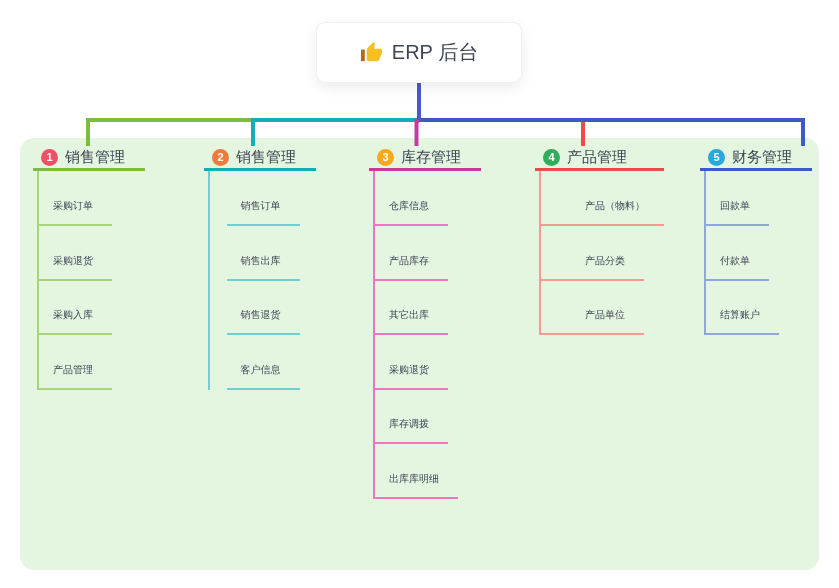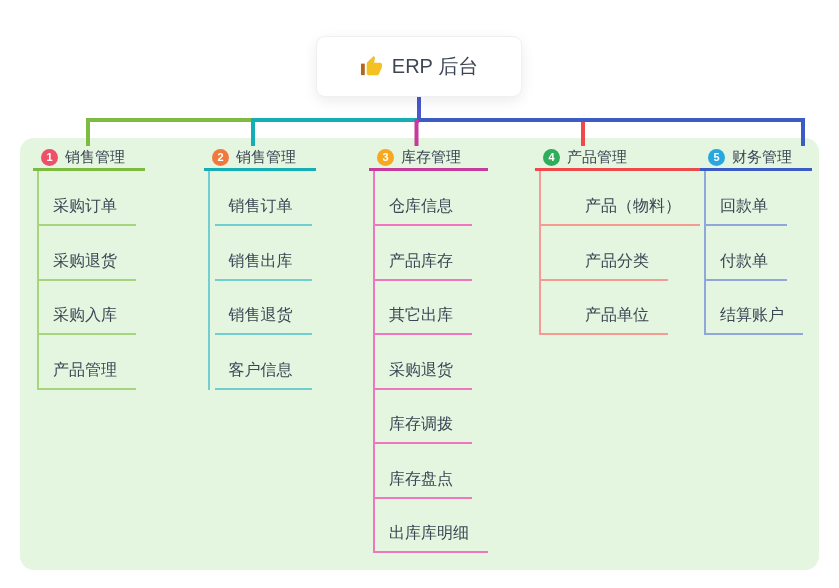--- a/index.html
+++ b/index.html
@@ -29,21 +29,21 @@
   .s1 { stroke: var(--b1); }
   .s2 { stroke: var(--b2); }
   .s3 { stroke: var(--b3); }
   .s4 { stroke: var(--b4); }
   .s5 { stroke: var(--b5); }
   .sroot { stroke: var(--root-line); }
 
   
   .root-card {
     position: absolute;
-    left: 316px; top: 36px;
+    left: 316px; top: 22px;
     width: 206px; height: 61px;
     background: #ffffff;
     border: 1px solid #f0f0f0;
     border-radius: 9px;
     box-shadow: 0 4px 14px rgba(0,0,0,0.08);
     display: flex; align-items: center; justify-content: center;
     gap: 9px;
     z-index: 2;
     font-size: 20px;
     color: var(--text);
@@ -100,21 +100,21 @@
   .c1 { border-left-color: var(--b1-child); }
   .c2 { border-left-color: var(--b2-child); align-items: center; }
   .c3 { border-left-color: var(--b3-child); }
   .c4 { border-left-color: var(--b4-child); }
   .c5 { border-left-color: var(--b5-child); }
 
   .item {
     margin-top: 25.5px;
     padding: 0 19px 9px 14px;
     border-bottom: 2px solid;
-    font-size: 16px;
+    font-size: 10px;
     line-height: 18px;
     white-space: nowrap;
     color: var(--text);
   }
   .item:first-child { margin-top: 26px; }
   .c1 .item { border-bottom-color: var(--b1-child); }
   .c2 .item { border-bottom-color: var(--b2-child); }
   .c3 .item { border-bottom-color: var(--b3-child); }
   .c4 .item { border-bottom-color: var(--b4-child); padding-left: 44px; }
   .c5 .item { border-bottom-color: var(--b5-child); }
@@ -173,21 +173,20 @@
     <div class="btitle b3t">
       <span class="badge bg3">3</span>
       <span>库存管理</span>
     </div>
     <div class="children c3">
       <div class="item">仓库信息</div>
       <div class="item">产品库存</div>
       <div class="item">其它出库</div>
       <div class="item">采购退货</div>
       <div class="item">库存调拨</div>
-      <div class="item">库存盘点</div>
       <div class="item">出库库明细</div>
     </div>
   </div>
 
   <div class="col col-4">
     <div class="btitle b4t">
       <span class="badge bg4">4</span>
       <span>产品管理</span>
     </div>
     <div class="children c4">

